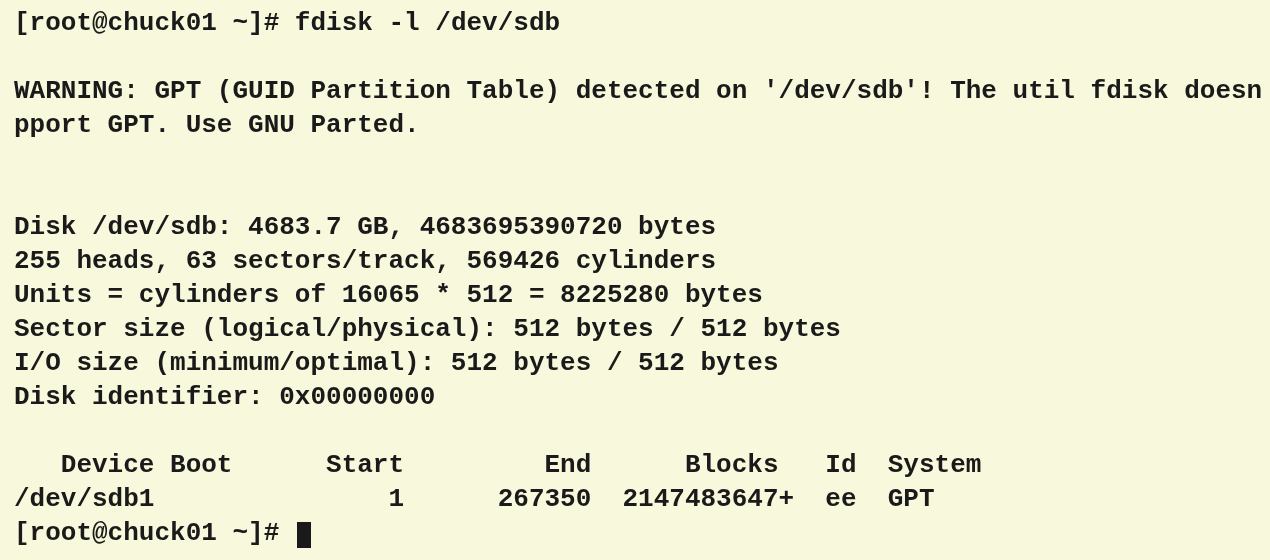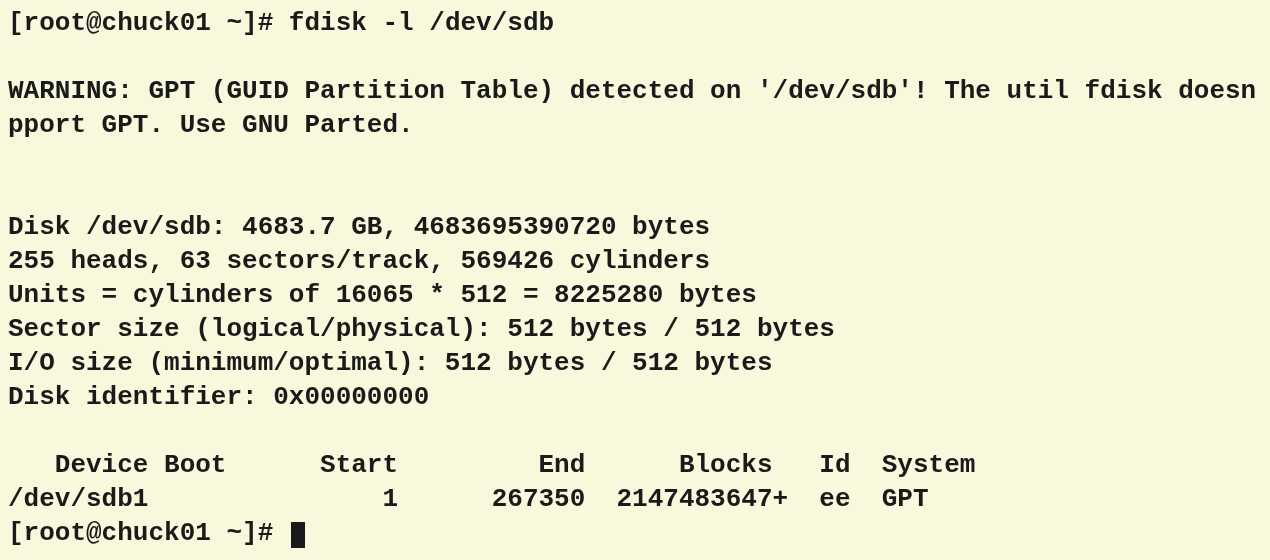--- a/index.html
+++ b/index.html
@@ -10,21 +10,21 @@
     background: #f8f8dc;
     color: #1a1a1a;
     font-family: "Courier New", Courier, monospace;
     font-size: 26px;
     line-height: 34px;
     font-weight: bold;
     overflow: hidden;
   }
   .terminal {
     white-space: pre;
-    padding: 6px 0 0 8px;
+    padding: 6px 0 0 14px;
   }
   .cursor {
     display: inline-block;
     width: 14px;
     height: 26px;
     background: #1a1a1a;
     vertical-align: text-bottom;
     margin-left: 2px;
   }
 </style>

